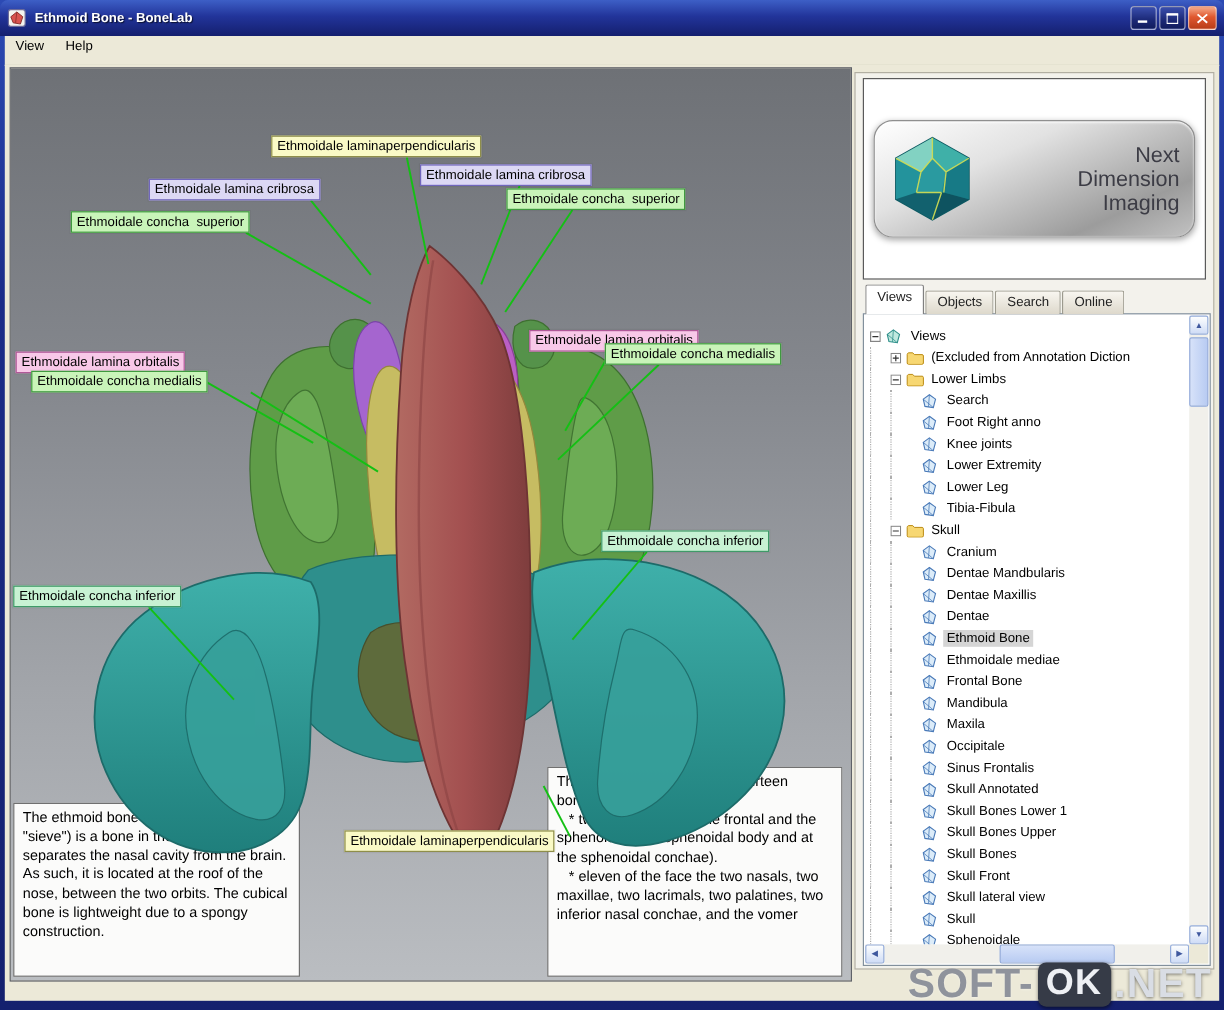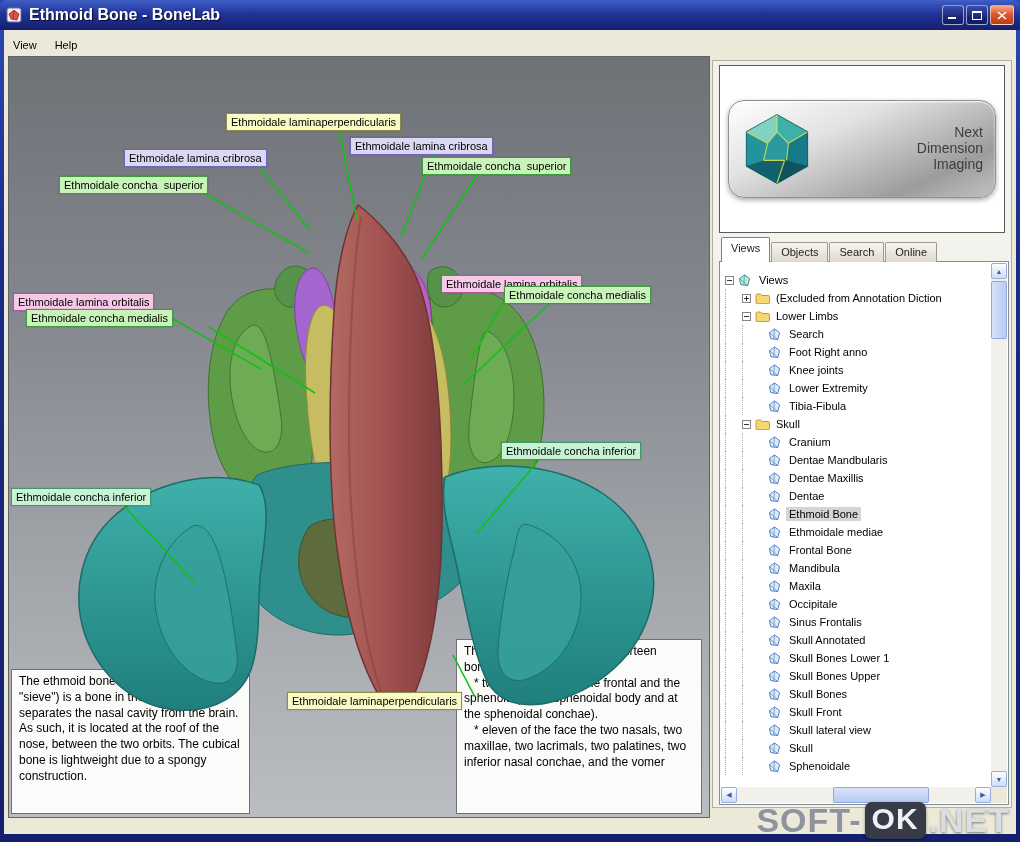--- a/index.html
+++ b/index.html
@@ -9,29 +9,29 @@
     background:linear-gradient(180deg,#2c4ab4 0%,#1b2c88 30%,#14206e 100%);
   }
   
   .titlebar{
     position:absolute;left:0;top:0;width:1020px;height:30px;
     background:linear-gradient(180deg,#3d5fc6 0%,#22349a 45%,#141f6e 100%);
     border-radius:7px 7px 0 0;
     display:flex;align-items:center;padding:0 6px;box-sizing:border-box;
   }
   .app-icon{width:18px;height:18px;margin-right:5px;display:flex;align-items:center}
-  .title-text{color:#fff;font-size:16px;font-weight:bold;text-shadow:1px 1px 1px rgba(0,0,0,.7);flex:1;}
+  .title-text{color:#fff;font-size:11px;font-weight:bold;text-shadow:1px 1px 1px rgba(0,0,0,.7);flex:1;}
   .winbtns{display:flex;gap:2px;}
   .winbtn{width:22px;height:20px;border-radius:3px;display:flex;align-items:center;justify-content:center;border:1px solid rgba(255,255,255,.55);box-sizing:border-box;cursor:pointer;}
   .winbtn.minb,.winbtn.maxb{background:linear-gradient(180deg,#3a4fae 0%,#1b2876 60%,#111c5c 100%);}
   .winbtn.closeb{width:24px;background:linear-gradient(180deg,#f5a988 0%,#e0582f 45%,#b83c17 100%);}
   .menubar{
     position:absolute;left:4px;top:30px;width:1012px;height:24px;
     background:#ece9d8;border-bottom:1px solid #c9c5b2;
-    display:flex;align-items:flex-end;font-size:11px;color:#000;
+    display:flex;align-items:flex-start;font-size:11px;color:#000;
   }
   .menu-item{padding:3px 9px;cursor:default;}
   .content-bg{position:absolute;left:4px;top:54px;width:1012px;height:780px;background:#ece9d8;}
   
   .viewer{
     position:absolute;left:8px;top:56px;width:700px;height:760px;
     border:1px solid #5f6268;
     background:linear-gradient(180deg,#6e7176 0%,#85888e 35%,#a2a5aa 68%,#babdc1 100%);
     overflow:hidden;
   }
@@ -64,21 +64,21 @@
     position:absolute;left:6px;top:4px;width:286px;height:168px;
     background:#fff;border:1px solid #5a5a5a;box-sizing:border-box;
     display:flex;align-items:center;justify-content:center;
   }
   .logo-capsule{
     width:268px;height:98px;border-radius:16px;border:1px solid #8f8f8f;
     background:linear-gradient(155deg,#ffffff 0%,#e2e2e2 35%,#9c9c9c 78%,#c2c2c2 100%);
     box-shadow:inset 0 1px 2px #fff,0 2px 5px rgba(0,0,0,.35);
     display:flex;align-items:center;padding:0 12px 0 10px;box-sizing:border-box;
   }
-  .logo-text{margin-left:auto;text-align:right;color:#3c3c45;font-size:14px;line-height:1.12;}
+  .logo-text{margin-left:auto;text-align:right;color:#3c3c45;font-size:18px;line-height:1.12;}
   
   .tabs{position:absolute;left:8px;top:178px;height:23px;display:flex;align-items:flex-end;z-index:3;}
   .tab{
     font-size:11px;padding:3px 9px 3px;border:1px solid #9c9a8e;border-bottom:none;
     background:linear-gradient(#f8f6f0,#ddd8cb);margin-right:1px;border-radius:2px 2px 0 0;
     height:13px;cursor:pointer;color:#222;
   }
   .tab.active{
     background:#ffffff;border-color:#808080;height:17px;padding-top:4px;
     position:relative;z-index:4;font-weight:normal;
@@ -370,20 +370,32 @@
         <div class="trow">
           <span class="guide"></span>
           <span class="guide"></span>
           <span class="tick"></span>
           <span class="ticon">
             <svg width="13" height="13" viewBox="0 0 14 14">
               <polygon points="7,1 12.5,5 10.5,12.5 3,11.5 1.5,5" fill="#dcecf9" stroke="#4a7ab8"></polygon>
               <path d="M7 1 L6.2 11.8 M1.5 5 L10.5 12.5" stroke="#4a7ab8" stroke-width="0.7" fill="none"></path>
             </svg>
           </span>
+          <span class="tlabel">Lower Leg</span>
+        </div>
+        <div class="trow">
+          <span class="guide"></span>
+          <span class="guide"></span>
+          <span class="tick"></span>
+          <span class="ticon">
+            <svg width="13" height="13" viewBox="0 0 14 14">
+              <polygon points="7,1 12.5,5 10.5,12.5 3,11.5 1.5,5" fill="#dcecf9" stroke="#4a7ab8"></polygon>
+              <path d="M7 1 L6.2 11.8 M1.5 5 L10.5 12.5" stroke="#4a7ab8" stroke-width="0.7" fill="none"></path>
+            </svg>
+          </span>
           <span class="tlabel">Tibia-Fibula</span>
         </div>
         <div class="trow">
           <span class="guide"></span>
           <span class="exp">
             <svg width="9" height="9" viewBox="0 0 9 9">
               <rect x="0.5" y="0.5" width="8" height="8" fill="#fff" stroke="#848484"></rect>
               <line x1="2" y1="4.5" x2="7" y2="4.5" stroke="#333"></line>
             </svg>
           </span>

